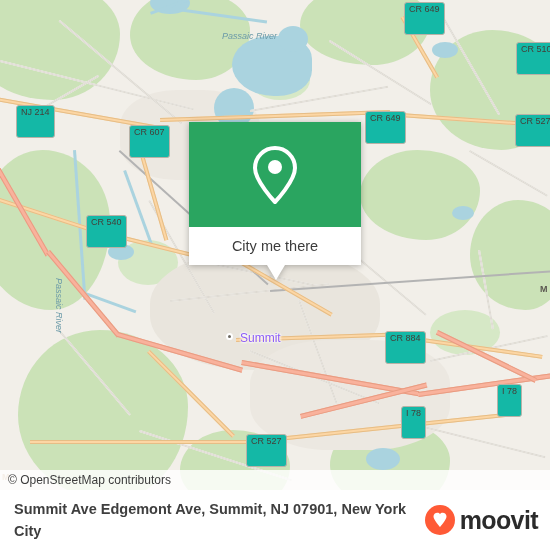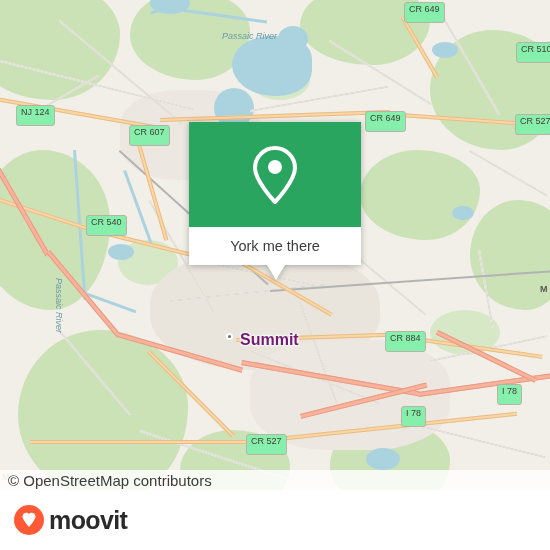--- a/index.html
+++ b/index.html
@@ -82,48 +82,48 @@
   }
   .riverline {
     position: absolute;
     background: #aad3df;
     transform-origin: 0 0;
   }
 
   
   .shield {
     position: absolute;
-    background: #86efac;
+    background: #14b8a6;
     border: 1px solid #b8b2a7;
     border-radius: 3px;
     font-size: 9px;
     color: #444039;
-    padding: 1px 4px 8px 4px;
+    padding: 1px 4px 20px 4px;
     line-height: 10px;
     white-space: nowrap;
     font-family: "Liberation Sans", sans-serif;
   }
   .roadlabel {
     position: absolute;
     font-size: 9px;
     color: #8a8578;
     white-space: nowrap;
   }
   .waterlabel {
     position: absolute;
     font-size: 9px;
     color: #6b9aa8;
     white-space: nowrap;
     font-style: italic;
   }
   .citylabel {
     position: absolute;
-    font-size: 16px;
-    font-weight: bold;
-    color: #701a75;
+    font-size: 12px;
+    font-weight: normal;
+    color: #8b5cf6;
     white-space: nowrap;
     text-shadow: 0 0 3px #fff, 0 0 3px #fff, 0 0 3px #fff, 0 0 2px #fff;
   }
   .citydot {
     position: absolute;
     width: 7px; height: 7px;
     border-radius: 50%;
     background: #6e6a62;
     border: 2px solid #fff;
   }
@@ -131,21 +131,21 @@
   
   .attrib {
     position: absolute;
     left: 0;
     bottom: 0;
     height: 20px;
     width: 100%;
     background: rgba(255,255,255,0.82);
     display: flex;
     align-items: center;
-    font-size: 15px;
+    font-size: 12px;
     color: #3c3c3c;
     padding-left: 8px;
   }
 
   
   .callout {
     position: absolute;
     left: 189px;
     top: 122px;
     width: 172px;
@@ -317,51 +317,52 @@
     <div class="citylabel" style="left:240px; top:331px;">Summit</div>
 
     <div class="waterlabel" style="left:222px; top:31px;">Passaic River</div>
     <div class="waterlabel" style="left:64px; top:278px; transform:rotate(90deg); transform-origin:0 0;">Passaic River</div>
 
     <div class="roadlabel" style="left:540px; top:284px; color:#5a5750; font-weight:bold;">M</div>
     <div class="roadlabel" style="left:2px; top:472px; color:#c8a27a; font-weight:bold;">M</div>
 
     <div class="shield" style="left:404px; top:2px;">CR 649</div>
     <div class="shield" style="left:516px; top:42px;">CR 510</div>
-    <div class="shield" style="left:16px;  top:105px;">NJ 124</div>
+    <div class="shield" style="left:16px;  top:105px;">NJ 214</div>
     <div class="shield" style="left:129px; top:125px;">CR 607</div>
     <div class="shield" style="left:365px; top:111px;">CR 649</div>
     <div class="shield" style="left:515px; top:114px;">CR 527</div>
     <div class="shield" style="left:86px;  top:215px;">CR 540</div>
     <div class="shield" style="left:385px; top:331px;">CR 884</div>
     <div class="shield" style="left:497px; top:384px;">I 78</div>
     <div class="shield" style="left:401px; top:406px;">I 78</div>
     <div class="shield" style="left:246px; top:434px;">CR 527</div>
 
     <div class="callout">
       <div class="callout-top">
         <span class="pin">
           <svg width="46" height="58" viewBox="0 0 46 58">
             <path d="M23 2 C12 2 3 11 3 22 C3 35 23 56 23 56 C23 56 43 35 43 22 C43 11 34 2 23 2 Z" fill="none" stroke="#ffffff" stroke-width="4"></path>
             <circle cx="23" cy="21" r="7" fill="#ffffff"></circle>
           </svg>
         </span>
       </div>
       <div class="callout-bottom">
-        <span>York me there</span>
+        <span>City me there</span>
       </div>
       <div class="callout-tail"></div>
     </div>
 
     <div class="attrib">
       <span>© OpenStreetMap contributors</span>
     </div>
   </div>
 
   <div class="footer">
+    <div class="footer-text">Summit Ave Edgemont Ave, Summit, NJ 07901, New York City</div>
     <div class="moovit">
       <span class="moovit-mark">
         <svg width="20" height="20" viewBox="0 0 20 20">
           <path d="M3.5 6.5 C3.5 4.4 5.2 2.8 7.3 2.8 C8.5 2.8 9.5 3.3 10 4.2 C10.5 3.3 11.5 2.8 12.7 2.8 C14.8 2.8 16.5 4.4 16.5 6.5 C16.5 10 10 17 10 17 C10 17 3.5 10 3.5 6.5 Z" fill="#ffffff"></path>
         </svg>
       </span>
       <span class="moovit-word">moovit</span>
     </div>
   </div>
 

